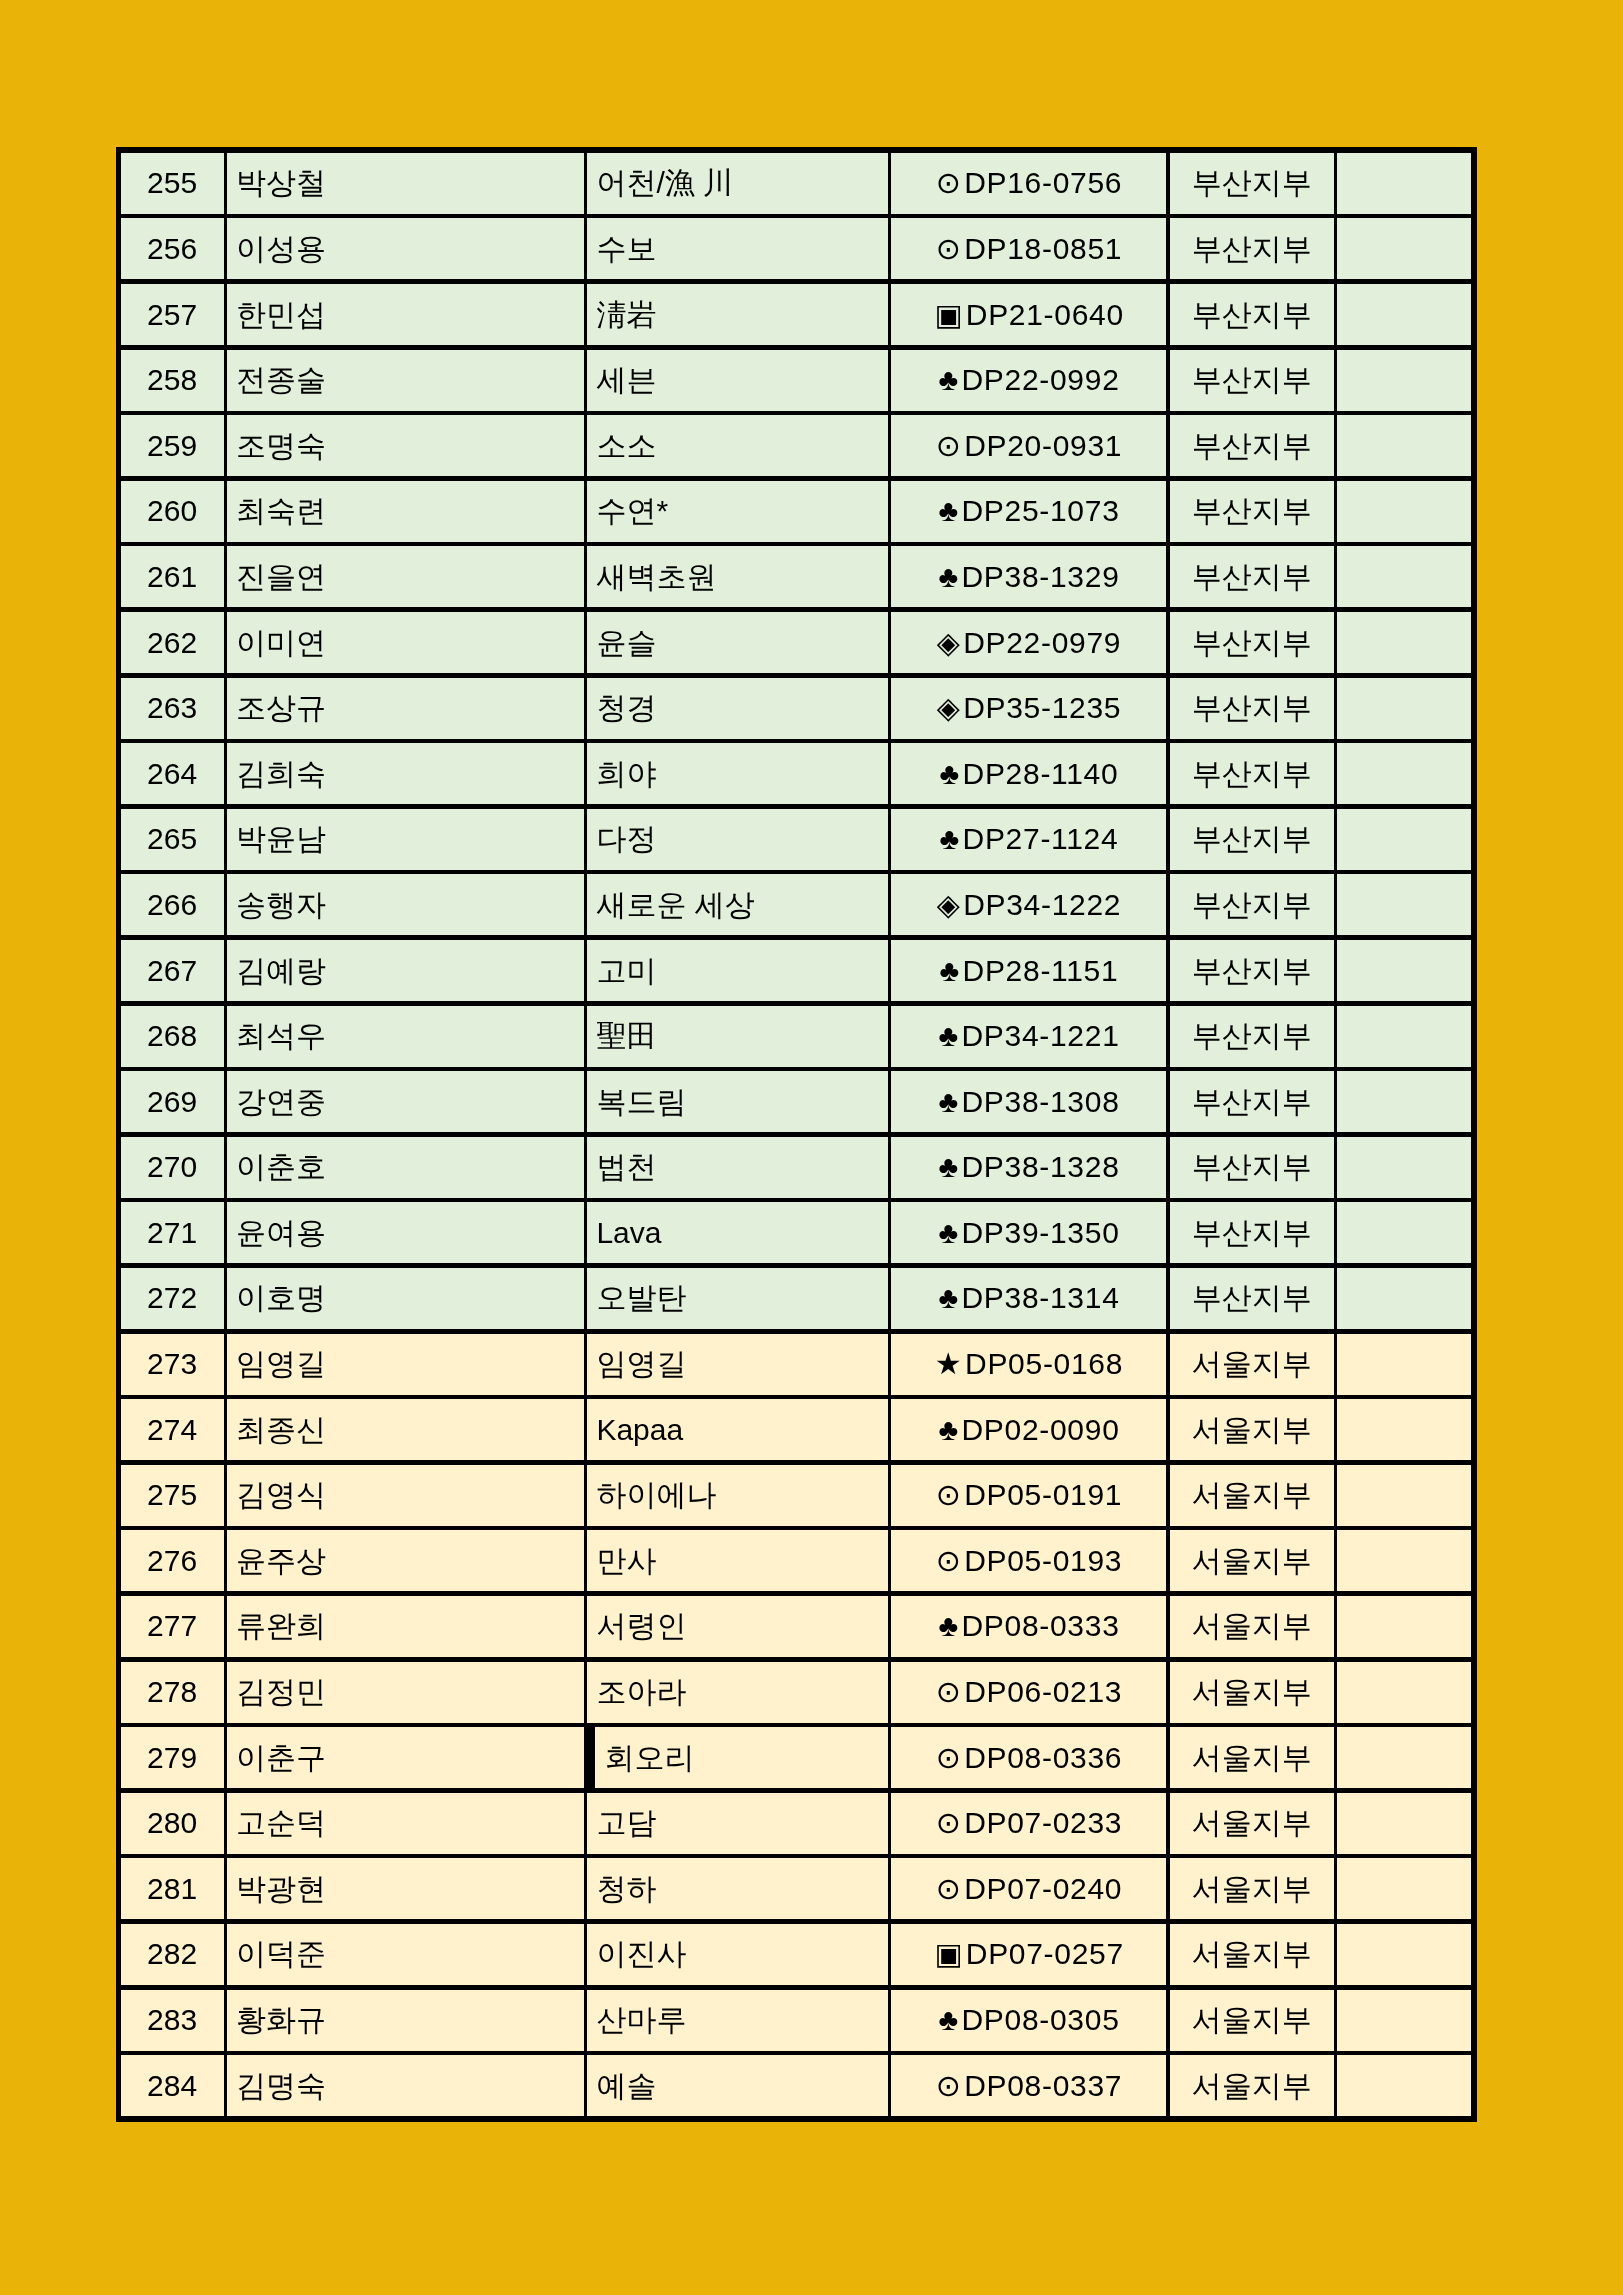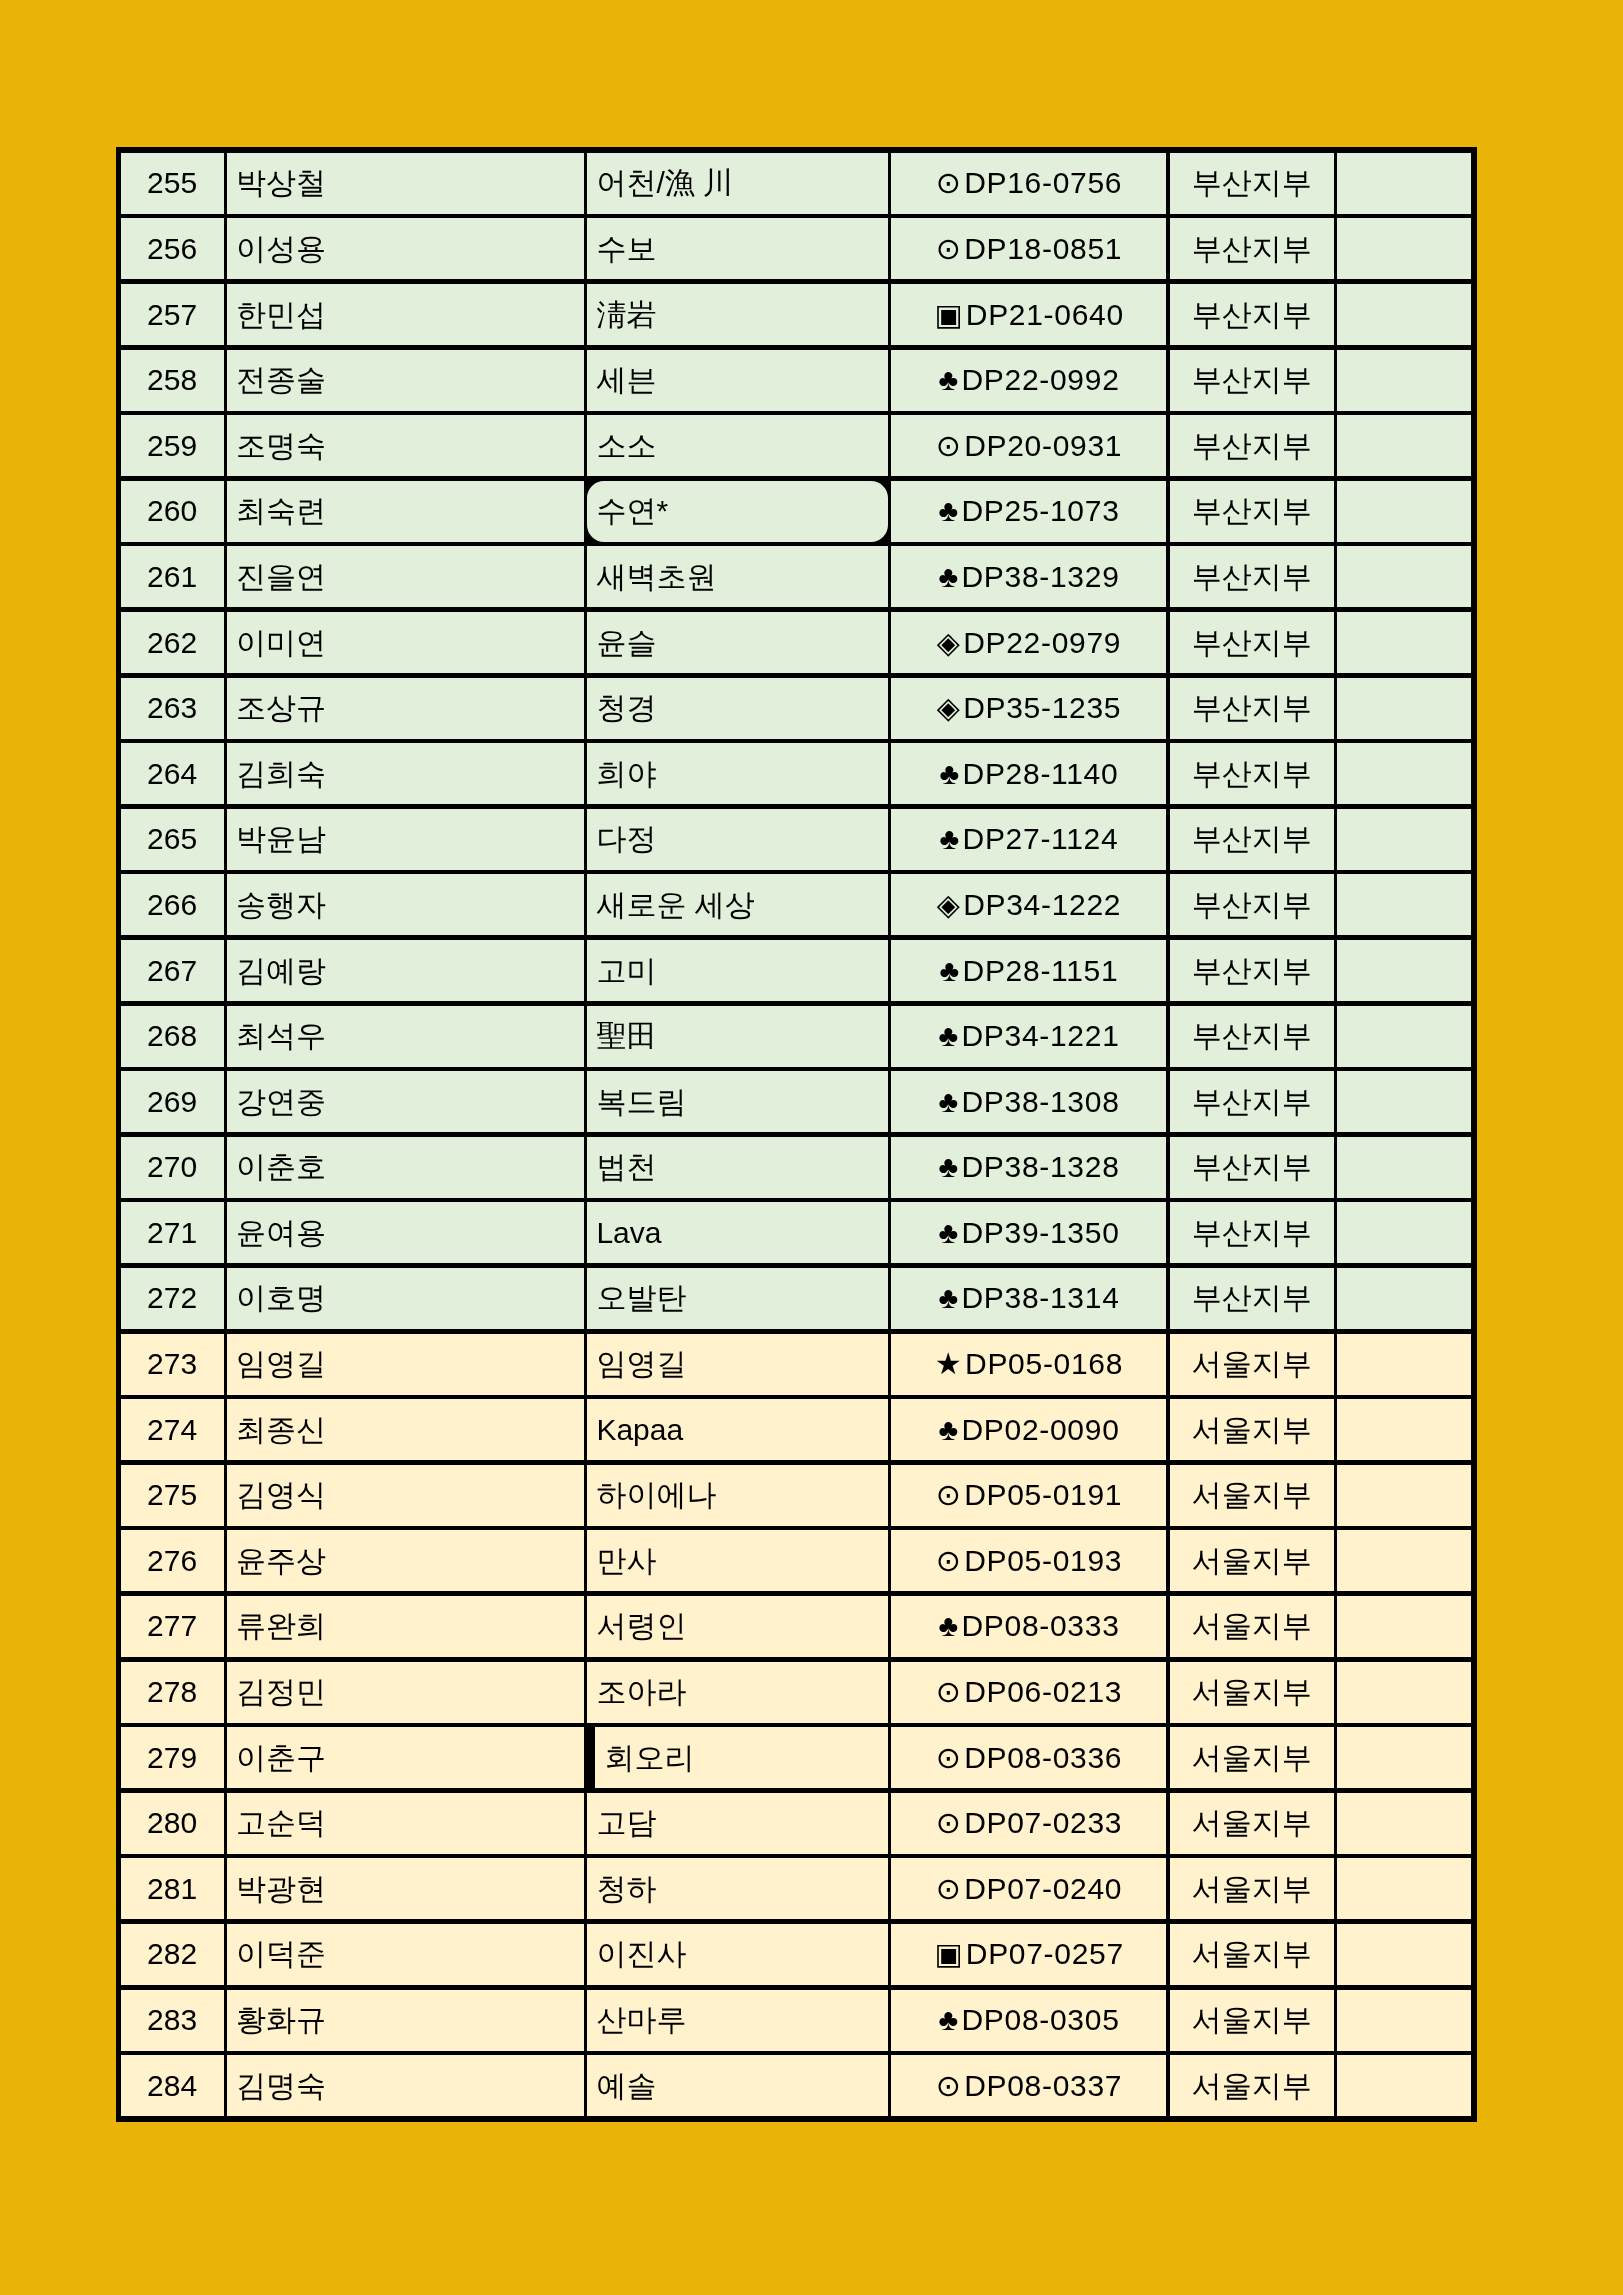--- a/index.html
+++ b/index.html
@@ -110,21 +110,21 @@
       <span class="sym">⊙</span>
           <span class="code-text">DP20-0931</span>
     </div>
     <div class="cell c-branch" style="background: rgb(226, 239, 218);">부산지부</div>
     <div class="cell c-note" style="background: rgb(226, 239, 218);"></div>
   </div>
 
   <div class="row">
     <div class="cell c-no" style="background: rgb(226, 239, 218);">260</div>
     <div class="cell c-name" style="background: rgb(226, 239, 218);">최숙련</div>
-    <div class="cell c-nick" style="background: rgb(226, 239, 218); border-radius: 17px;">수연*</div>
+    <div class="cell c-nick" style="background: rgb(226, 239, 218);">수연*</div>
     <div class="cell c-code" style="background: rgb(226, 239, 218);">
       <span class="sym">♣</span>
           <span class="code-text">DP25-1073</span>
     </div>
     <div class="cell c-branch" style="background: rgb(226, 239, 218);">부산지부</div>
     <div class="cell c-note" style="background: rgb(226, 239, 218);"></div>
   </div>
 
   <div class="row">
     <div class="cell c-no" style="background: rgb(226, 239, 218);">261</div>

